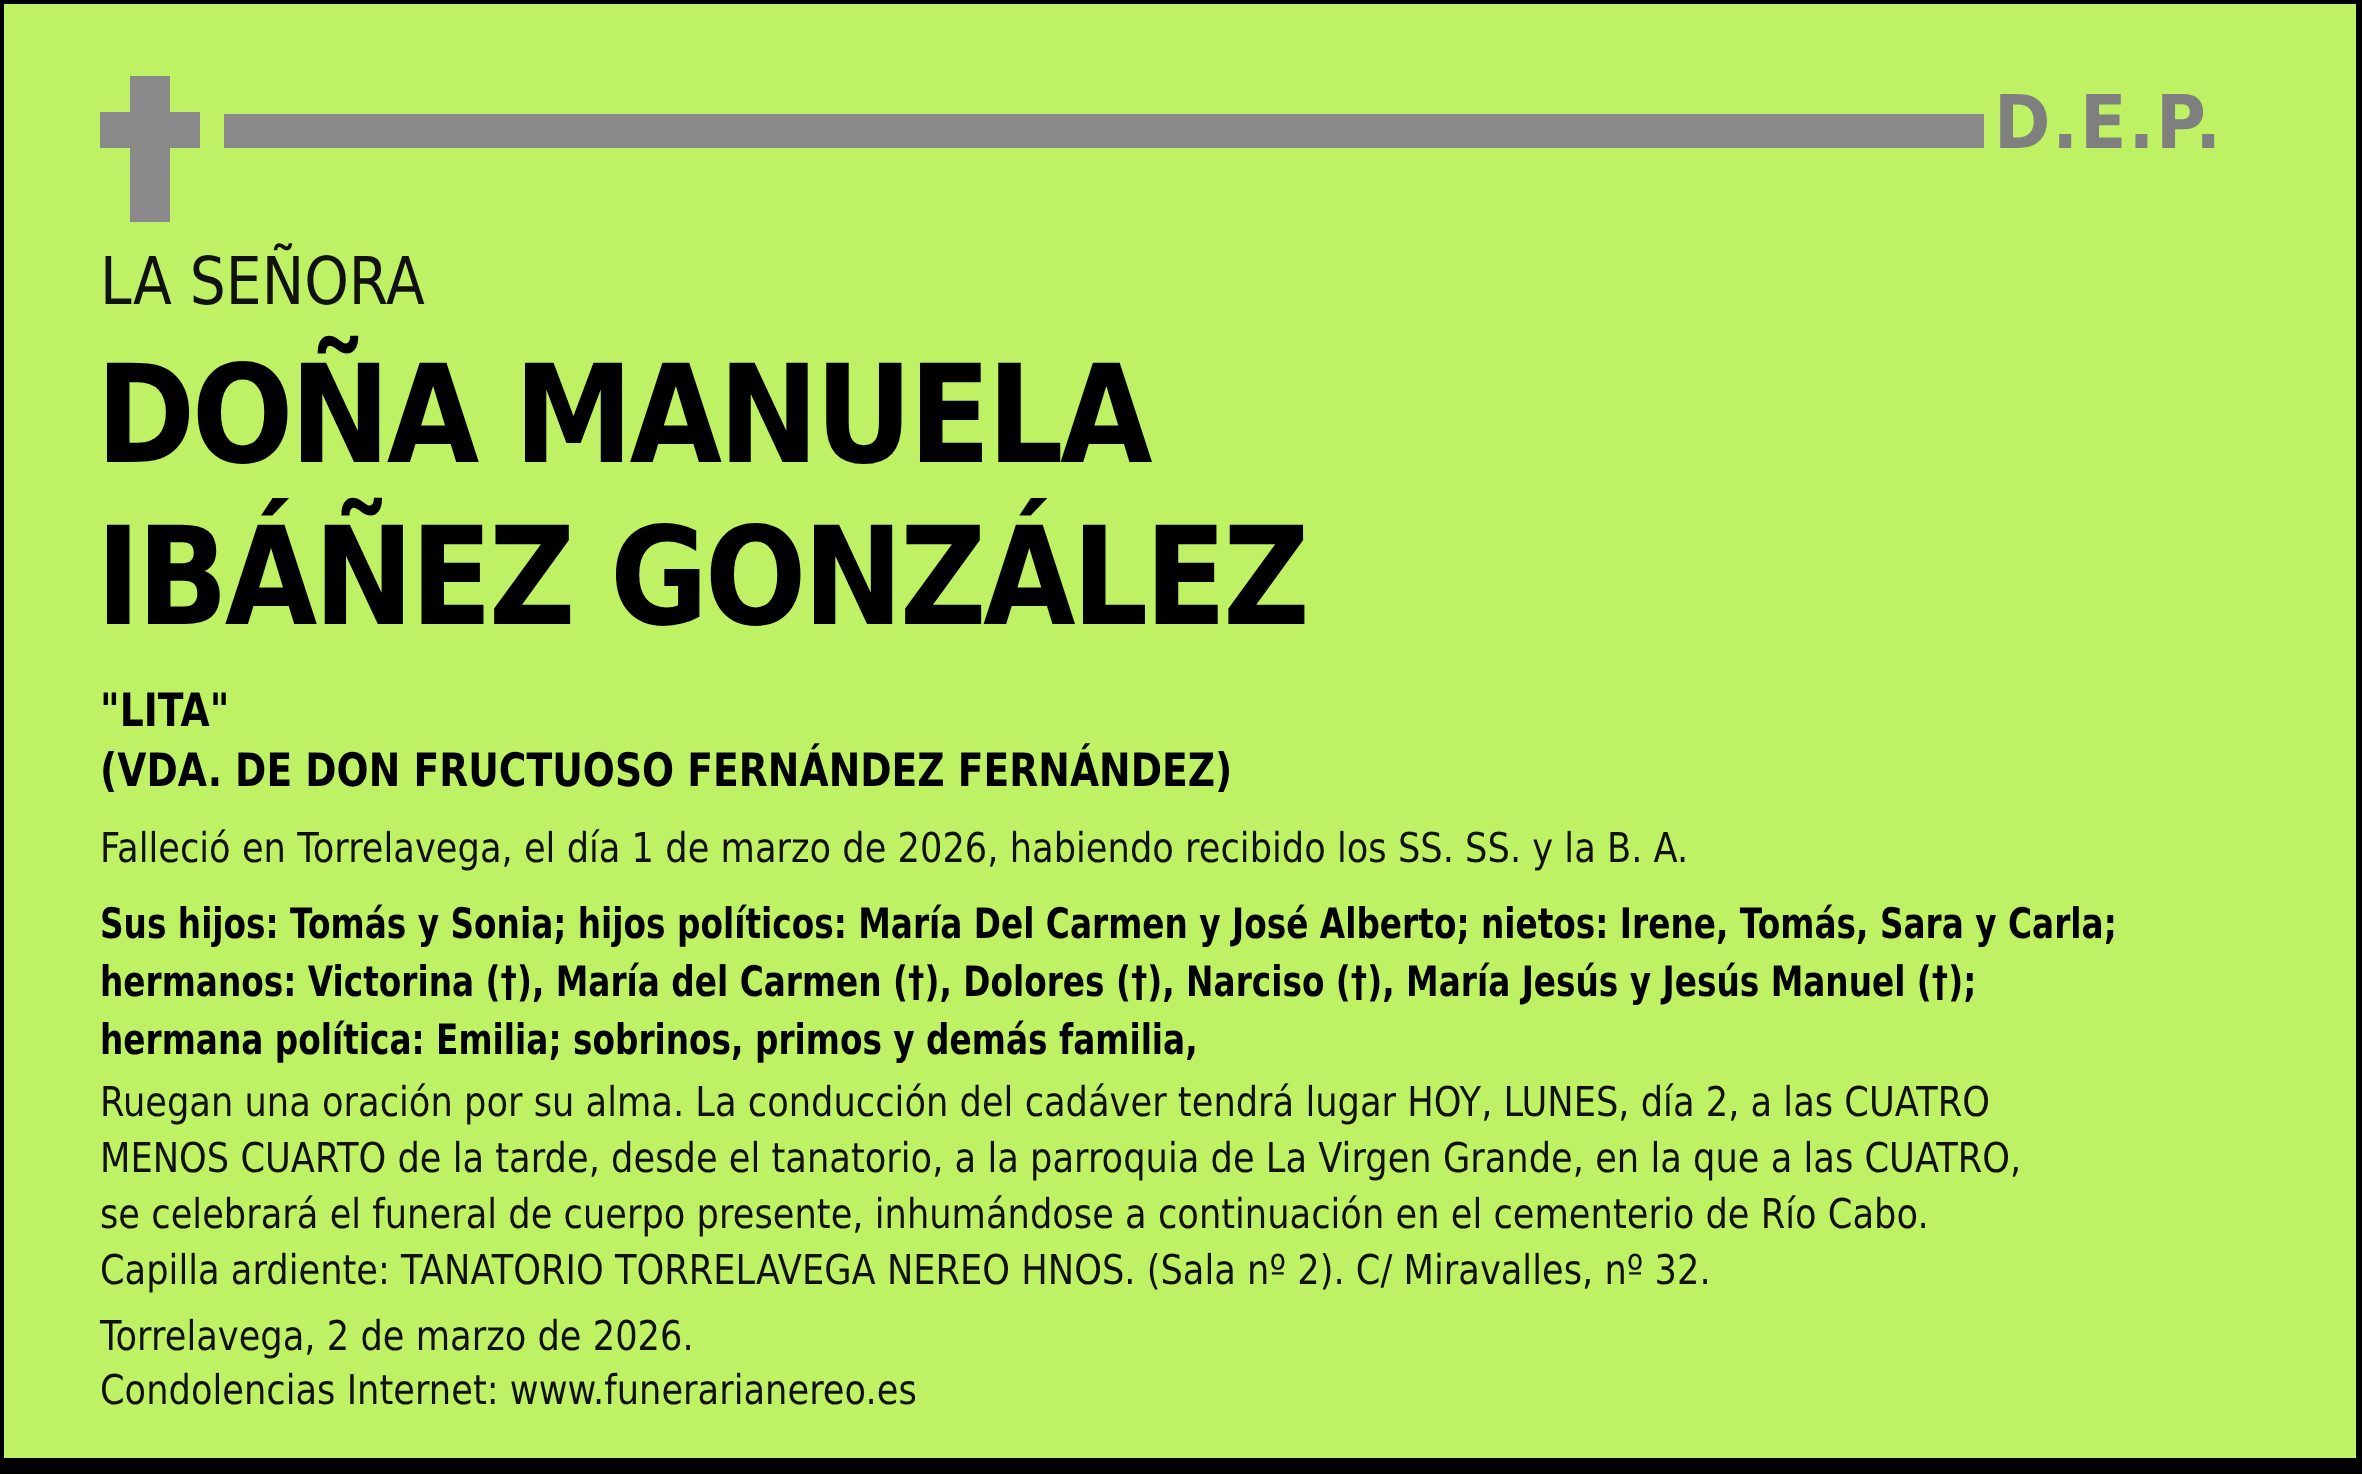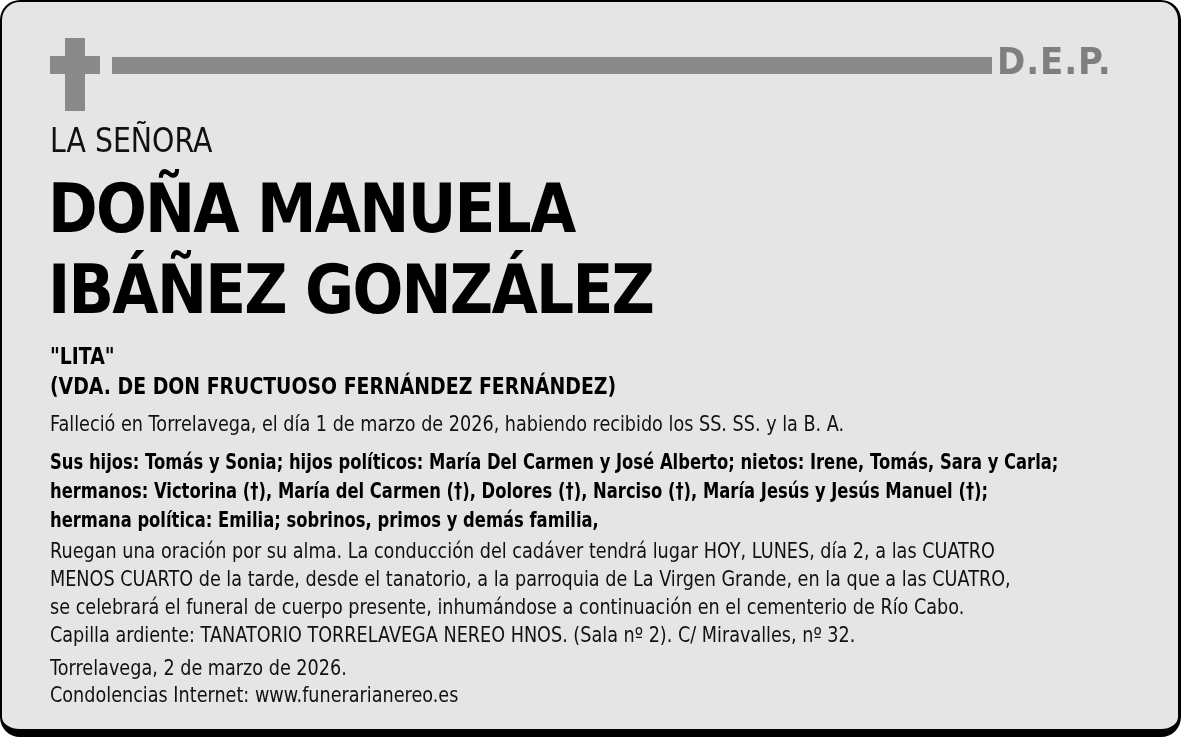--- a/index.html
+++ b/index.html
@@ -2,24 +2,23 @@
 <html><head>
 <meta charset="utf-8">
 <style>
   html, body { margin: 0; padding: 0; background: #ffffff; }
   body { width: 1181px; height: 737px; overflow: hidden; position: relative; }
   .card {
     position: absolute; left: 0; top: 0; width: 1181px; height: 737px;
     box-sizing: border-box;
     border-left: 2px solid #000; border-top: 2px solid #000; border-right: 3px solid #000;
     border-bottom: 8px solid #000;
-    background: #e5e5e5;
+    background: #bef264;
     font-family: "Liberation Sans Narrow", "Liberation Sans", sans-serif;
     color: #111;
-    border-radius: 20px;
   }
   .cross-v { position: absolute; left: 63px; top: 36px; width: 20px; height: 73px; background: #8a8a8a; }
   .cross-h { position: absolute; left: 48px; top: 54px; width: 50px; height: 18px; background: #8a8a8a; }
   .rule { position: absolute; left: 110px; top: 55px; width: 880px; height: 17px; background: #8a8a8a; }
   .dep {
     position: absolute; left: 995px; top: 38px; font-size: 37px; font-weight: bold; color: #7f7f7f;
     letter-spacing: 1px; font-family: "DejaVu Sans", sans-serif; transform: scaleX(0.92); transform-origin: left;
   }
   .prefix {
     position: absolute; left: 48px; top: 119px; font-size: 33px; color: #111;

